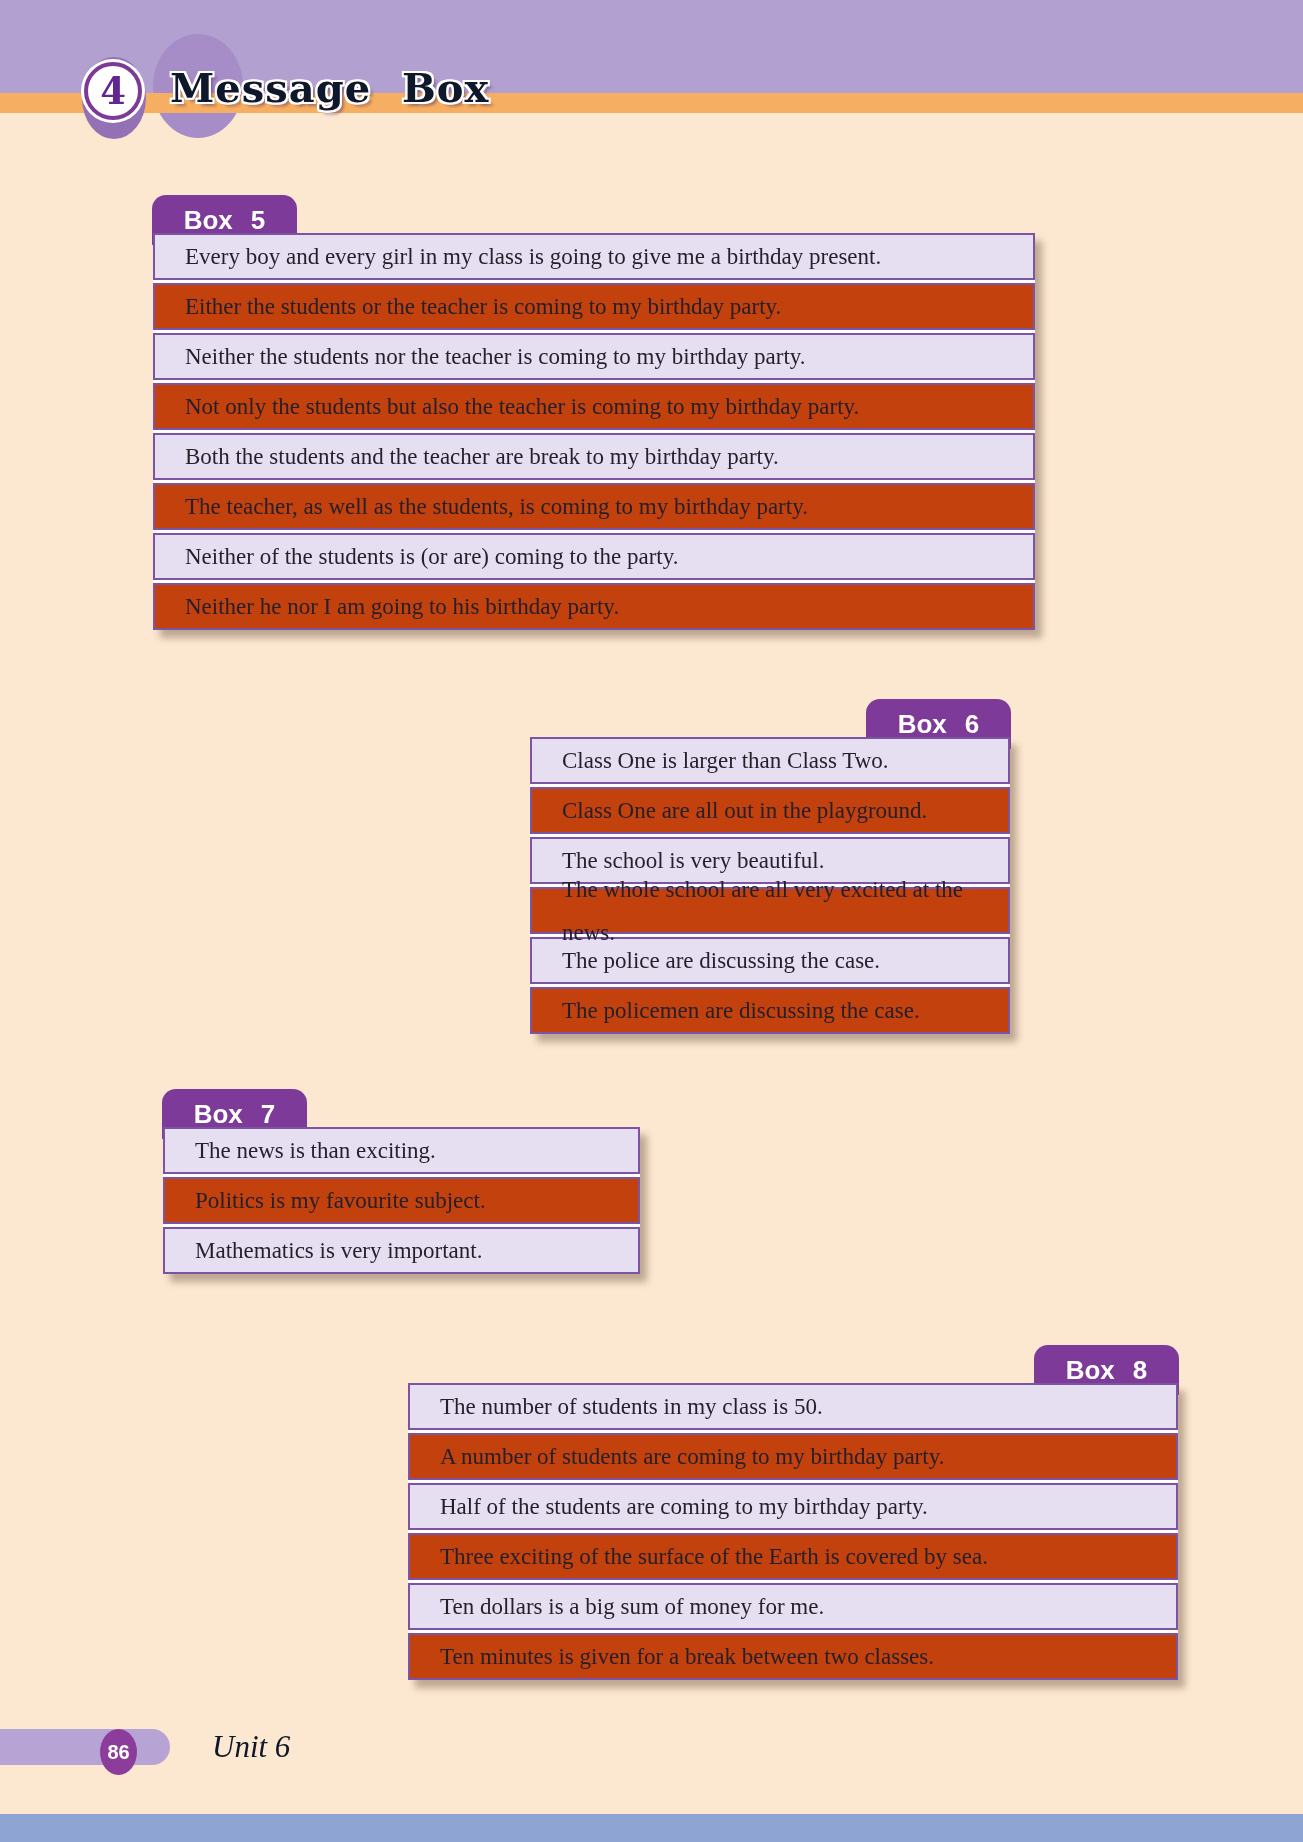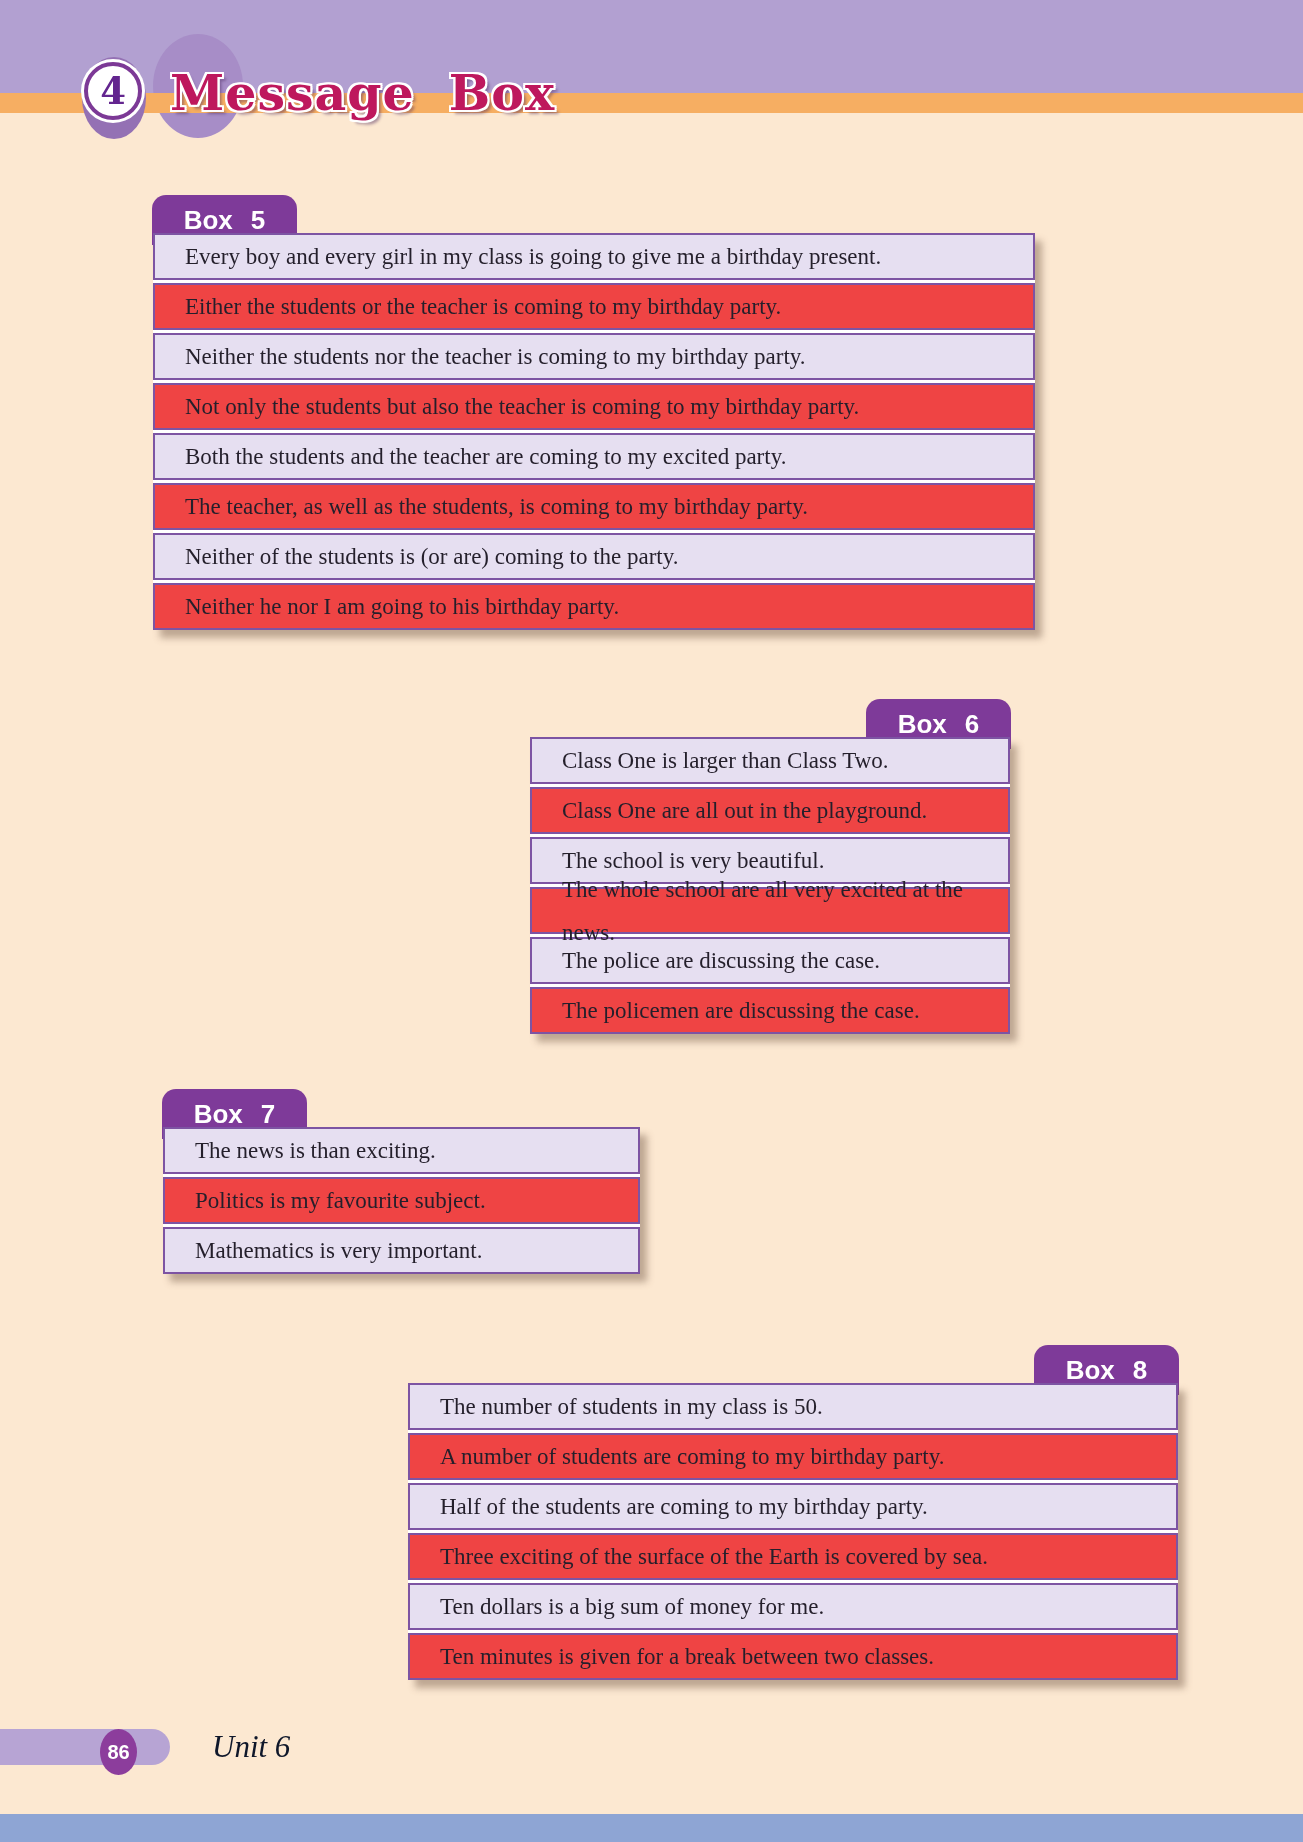--- a/index.html
+++ b/index.html
@@ -18,22 +18,22 @@
   .badge-ellipse{position:absolute;left:82px;top:57px;width:64px;height:82px;background:#9471b4;border-radius:50%;}
   .badge-circle{
     position:absolute;left:84px;top:62px;width:50px;height:50px;
     background:#ffffff;border:4px solid #7c3996;border-radius:50%;
     box-shadow:0 0 0 3px #ffffff;
     display:flex;align-items:center;justify-content:center;
     font-family:"DejaVu Serif", serif;font-weight:bold;font-size:37px;color:#63258f;
   }
   .page-title{
     position:absolute;left:170px;top:64px;
-    font-family:"DejaVu Serif", serif;font-weight:bold;font-size:49px;
-    color:#be185d;letter-spacing:1px;word-spacing:16px;white-space:pre;
+    font-family:"DejaVu Serif", serif;font-weight:bold;font-size:40px;
+    color:#0f172a;letter-spacing:1px;word-spacing:16px;white-space:pre;
     text-shadow:
       -2px -2px 0 #fff, 2px -2px 0 #fff, -2px 2px 0 #fff, 2px 2px 0 #fff,
       0 -2px 0 #fff, 0 2px 0 #fff, -2px 0 0 #fff, 2px 0 0 #fff,
       4px 4px 3px rgba(70,35,90,0.45);
   }
   
   .msgbox{position:absolute;}
   .tab{
     position:absolute;top:-38px;height:50px;min-width:145px;
     background:#7e3a99;border-radius:14px 14px 0 0;
@@ -48,21 +48,21 @@
     box-shadow:7px 8px 7px rgba(115,88,70,0.45);
   }
   .row{
     height:43px;border:2px solid #7d54a3;
     display:flex;align-items:center;
     padding-left:30px;padding-right:4px;
     font-size:23px;color:#241f2b;line-height:43px;
   }
   .row + .row{margin-top:3px;}
   .row.odd{background:#e6dff1;}
-  .row.even{background:#ef4444;}
+  .row.even{background:#c2410c;}
   
   .footer-pill{position:absolute;left:0;top:1729px;width:170px;height:36px;background:#b7a4d4;border-radius:0 18px 18px 0;}
   .footer-page{
     position:absolute;left:100px;top:1729px;width:37px;height:46px;border-radius:50%;
     background:#8c3d9c;display:flex;align-items:center;justify-content:center;
     font-family:"Liberation Sans", sans-serif;font-weight:bold;font-size:20px;color:#ffffff;
   }
   .footer-unit{
     position:absolute;left:212px;top:1729px;height:36px;line-height:36px;
     font-size:31px;color:#0f172a;font-style:italic;
@@ -100,21 +100,21 @@
         <div class="row even">
           <span>Either the students or the teacher is coming to my birthday party.</span>
         </div>
         <div class="row odd">
           <span>Neither the students nor the teacher is coming to my birthday party.</span>
         </div>
         <div class="row even">
           <span>Not only the students but also the teacher is coming to my birthday party.</span>
         </div>
         <div class="row odd">
-          <span>Both the students and the teacher are coming to my excited party.</span>
+          <span>Both the students and the teacher are break to my birthday party.</span>
         </div>
         <div class="row even">
           <span>The teacher, as well as the students, is coming to my birthday party.</span>
         </div>
         <div class="row odd">
           <span>Neither of the students is (or are) coming to the party.</span>
         </div>
         <div class="row even">
           <span>Neither he nor I am going to his birthday party.</span>
         </div>

